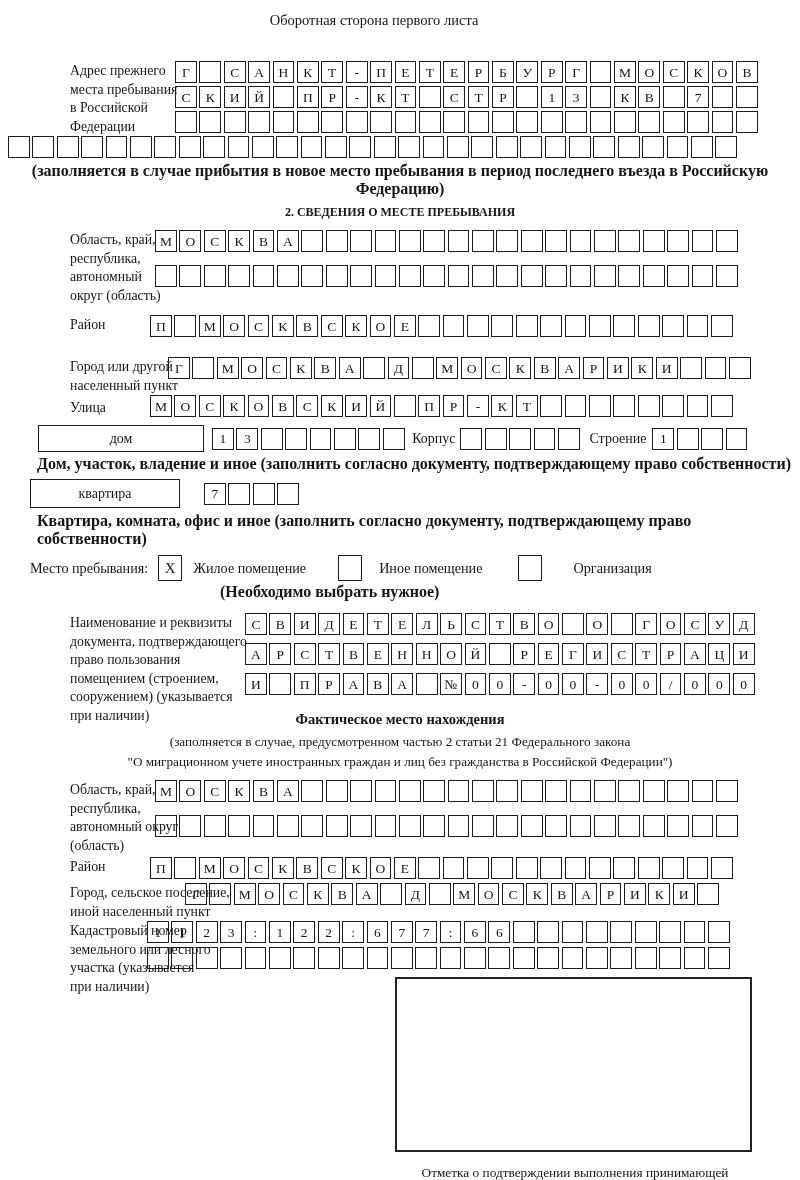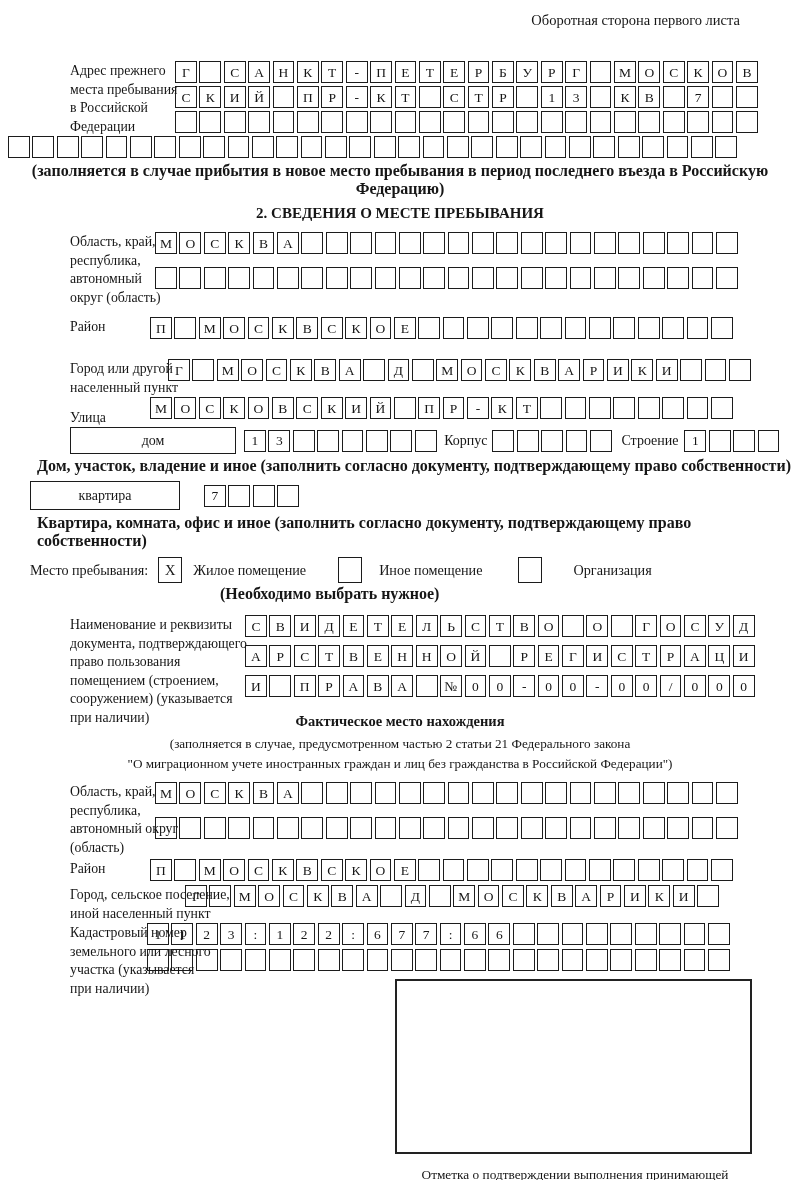--- a/index.html
+++ b/index.html
@@ -4,21 +4,21 @@
 <style>
   * { box-sizing: border-box; margin: 0; padding: 0; }
   html,body { background:#ffffff; }
   body {
     width: 800px; height: 1180px;
     font-family: "Liberation Serif", "DejaVu Serif", serif;
     color: #161616;
   }
   .page { position: relative; width: 800px; height: 1180px; padding: 12px 8px 0 8px; overflow: hidden; }
 
-  .hdr { text-align: right; padding-right: 52px; font-size: 14.5px; }
+  .hdr { text-align: center; padding-right: 52px; font-size: 14.5px; }
 
   
   .boxrow { display: flex; }
   .cbox {
     flex: 0 0 auto;
     width: 21.8px; height: 22px;
     border: 1.7px solid #1c1c1c;
     margin-right: 2.6px;
     display: flex; align-items: center; justify-content: center;
     font-size: 13.5px; line-height: 1; padding-top: 1px;
@@ -35,21 +35,21 @@
   .rows-150 { margin-left: 142px; }
   .rows-155 { margin-left: 147px; }
   .rows-167 { margin-left: 167px; }
   .rows-168 { margin-left: 160px; }
   .rows-185 { margin-left: 177px; }
   .rows-147 { margin-left: 139px; }
   .rows-245 { margin-left: 237px; }
 
   .note { font-size: 16px; font-weight: bold; }
   .note-center { text-align: center; }
-  .sec-title { text-align: center; font-weight: bold; font-size: 15px; }
+  .sec-title { text-align: center; font-weight: bold; font-size: 12px; }
 
   
   .inline-row { display: flex; align-items: center; }
   .widebox {
     flex: 0 0 auto; border: 1.7px solid #1c1c1c;
     display: flex; align-items: center; justify-content: center;
     font-size: 14px; background: #fff;
   }
   .housebox { width: 166px; height: 27px; }
   .aptbox   { width: 150px; height: 29px; }
@@ -319,21 +319,21 @@
           <div class="cbox">К</div>
           <div class="cbox">И</div>
           <div class="cbox"></div>
           <div class="cbox"></div>
           <div class="cbox"></div>
         </div>
     </div>
   </div>
 
   <div class="frow" style="margin-top:16px;">
-    <div class="lbl" style="top:12px;">Улица</div>
+    <div class="lbl" style="top:4px;">Улица</div>
     <div class="rows-150">
       <div class="boxrow">
           <div class="cbox">М</div>
           <div class="cbox">О</div>
           <div class="cbox">С</div>
           <div class="cbox">К</div>
           <div class="cbox">О</div>
           <div class="cbox">В</div>
           <div class="cbox">С</div>
           <div class="cbox">К</div>
@@ -350,21 +350,21 @@
           <div class="cbox"></div>
           <div class="cbox"></div>
           <div class="cbox"></div>
           <div class="cbox"></div>
           <div class="cbox"></div>
           <div class="cbox"></div>
         </div>
     </div>
   </div>
 
-  <div class="inline-row" style="margin-top:8px; margin-left:38px;padding-left:24px;">
+  <div class="inline-row" style="margin-top:8px; margin-left:6px;padding-left:24px;">
     <div class="widebox housebox">дом</div>
     <div style="width:8px;"></div>
     <div class="boxrow">
         <div class="cbox">1</div>
         <div class="cbox">3</div>
         <div class="cbox"></div>
         <div class="cbox"></div>
         <div class="cbox"></div>
         <div class="cbox"></div>
         <div class="cbox"></div>

